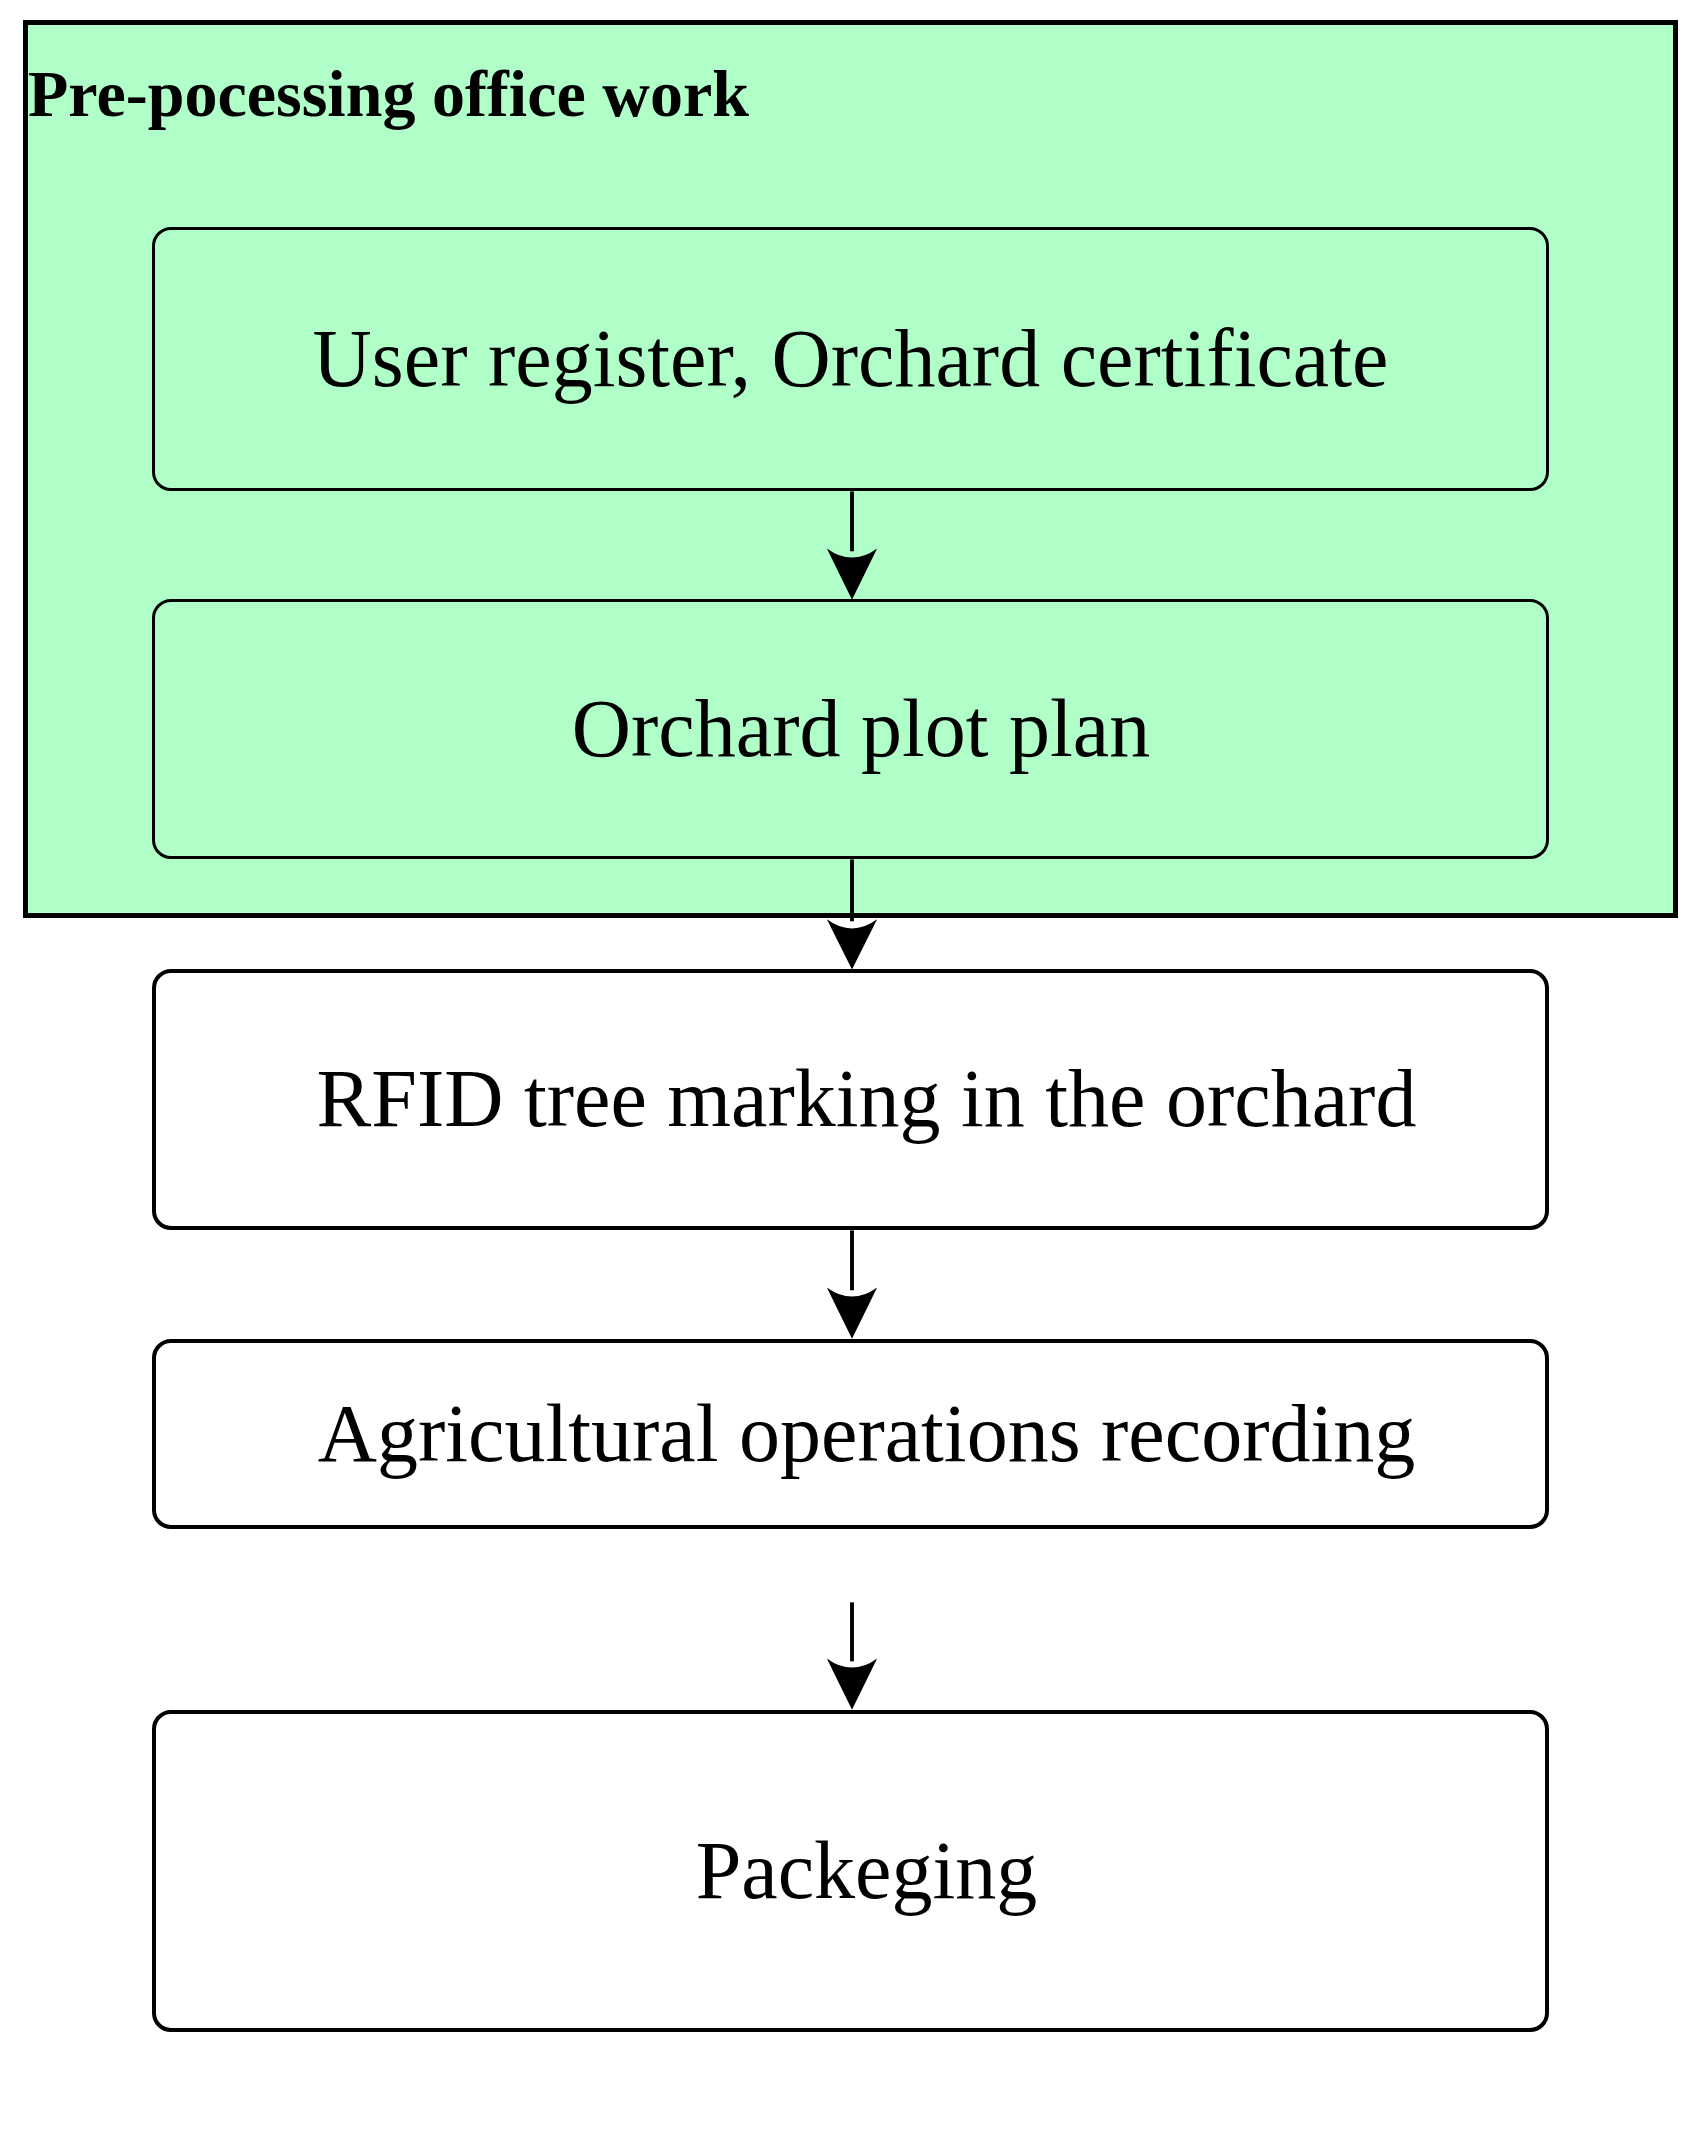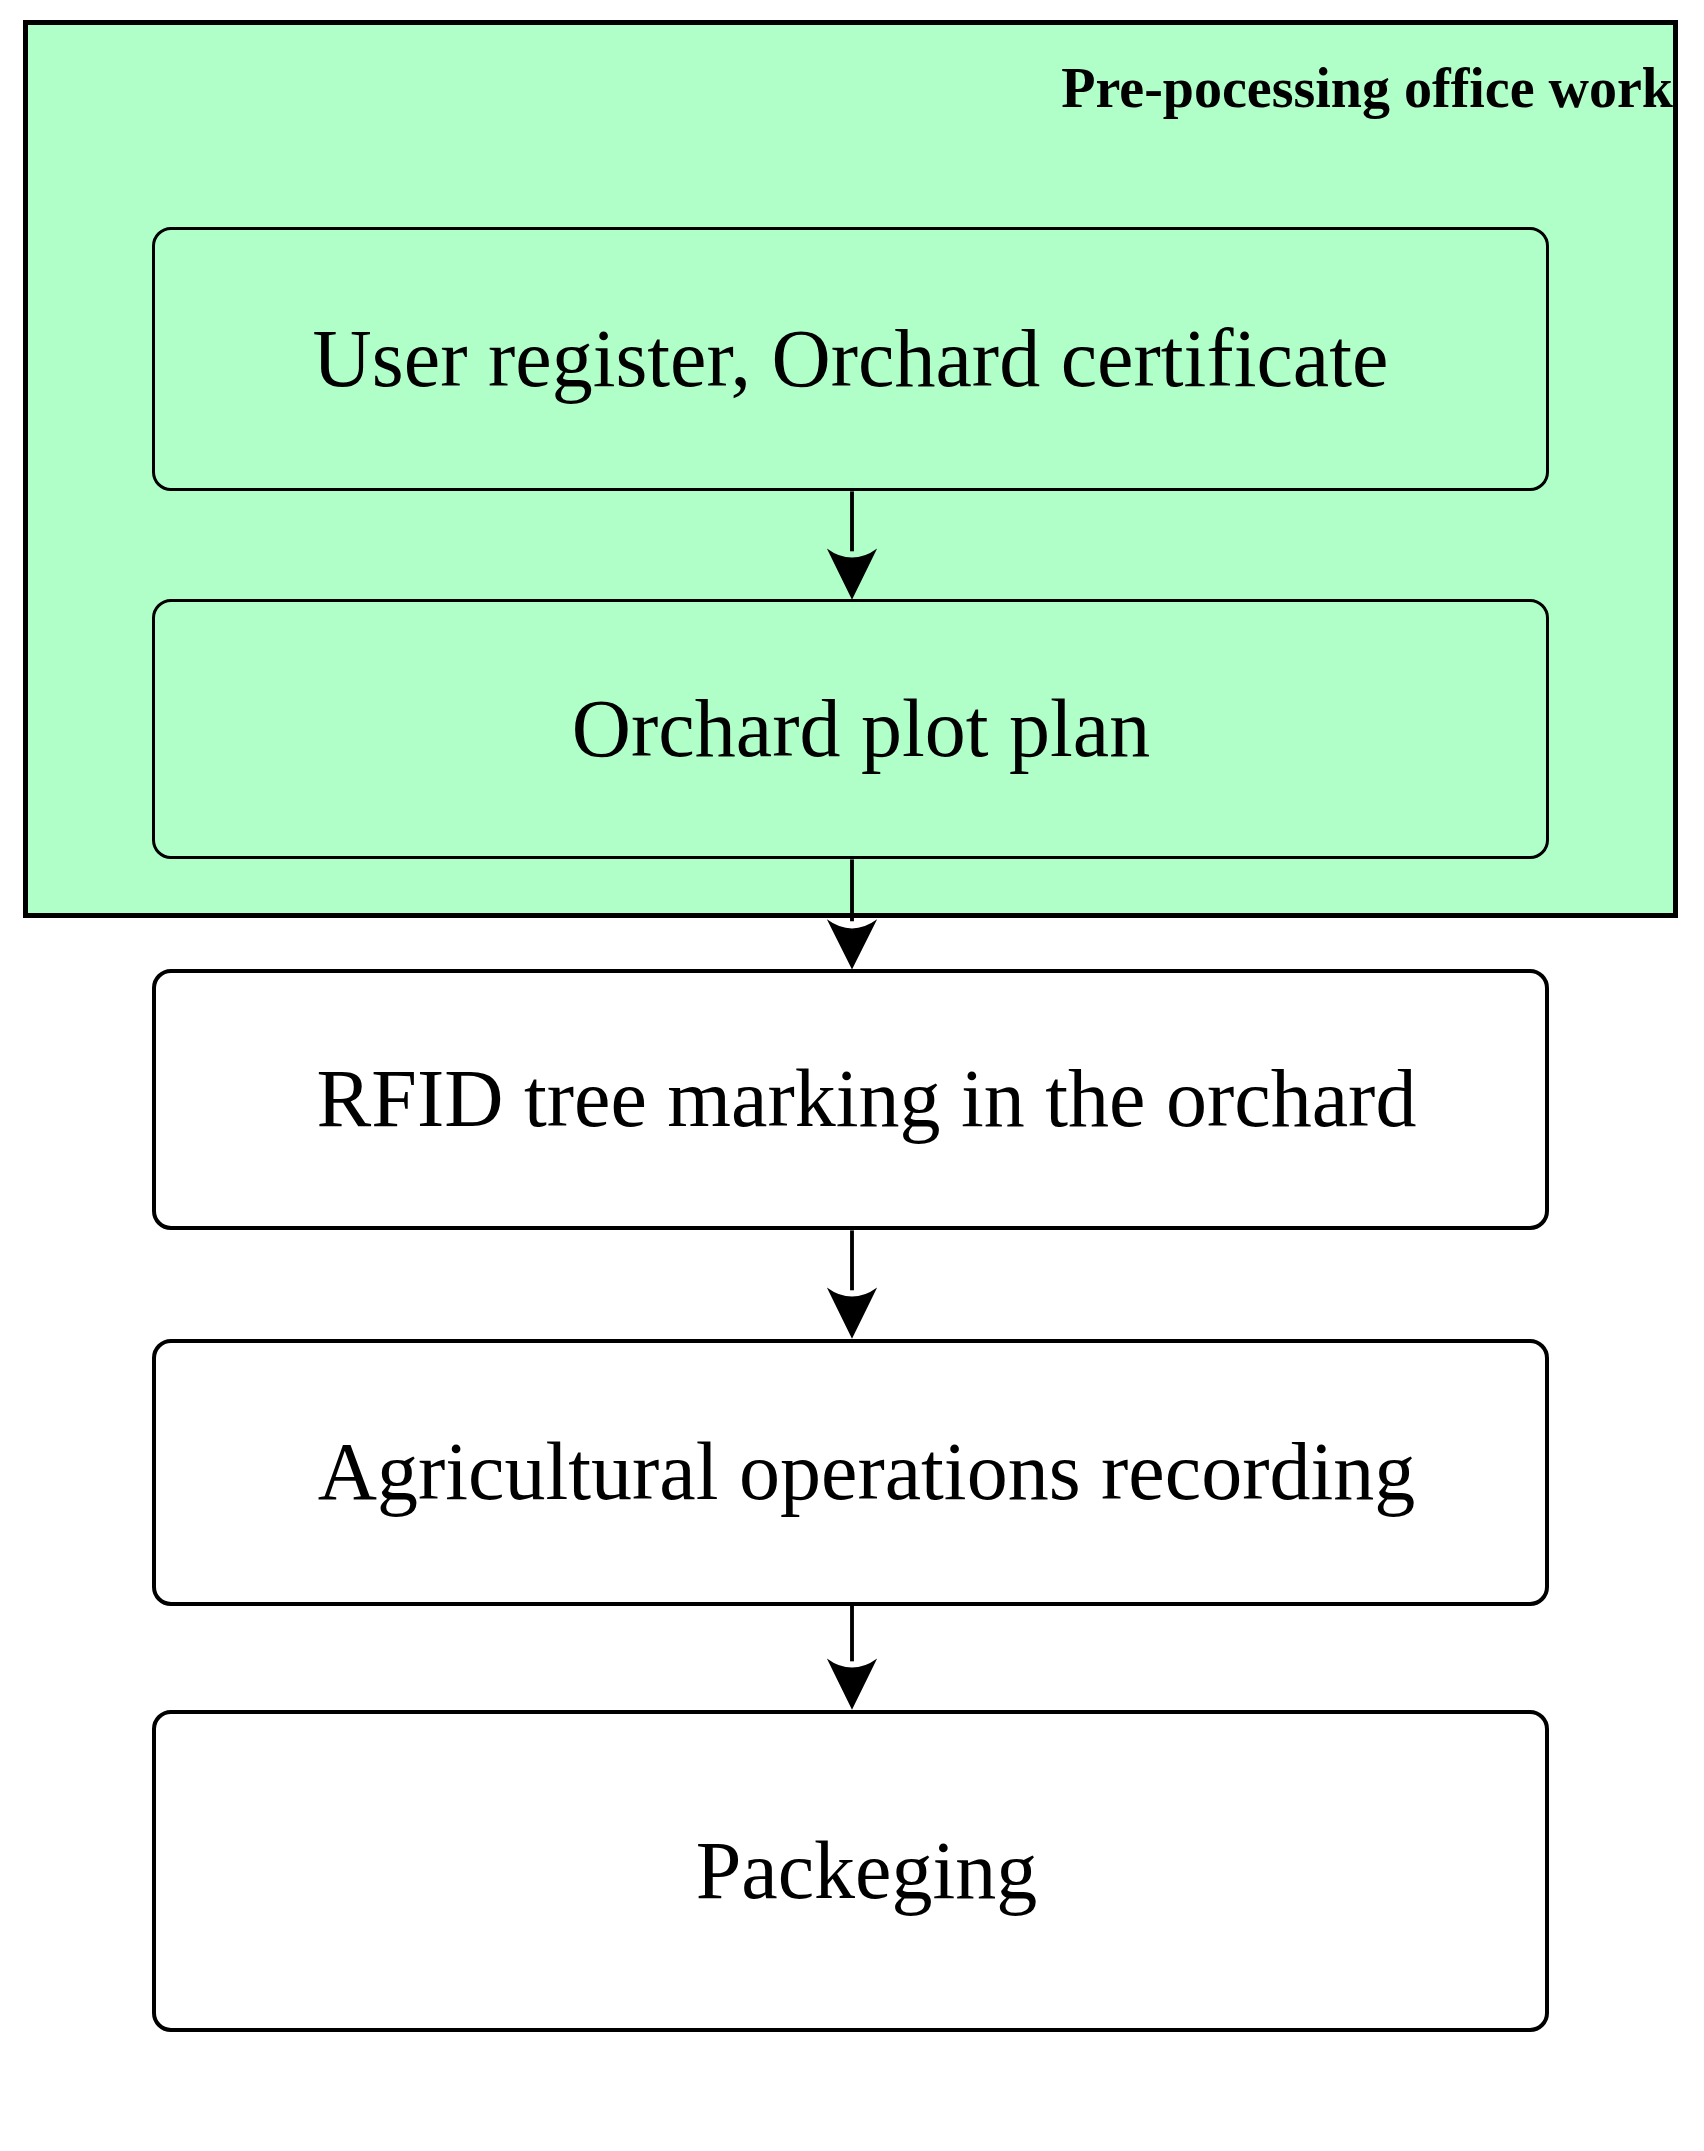--- a/index.html
+++ b/index.html
@@ -20,22 +20,22 @@
   .container{
     position:absolute;
     left:23px; top:20.4px;
     width:1655px; height:898px;
     background:var(--green);
     border:5.8px solid var(--border);
     box-sizing:border-box;
   }
   .container-title{
     margin-top:33px;
-    text-align:right;
-    font-size:56px;
+    text-align:left;
+    font-size:66px;
     font-weight:bold;
     line-height:1.1;
     letter-spacing:0px;
   }
   .node{
     position:absolute;
     left:152px;
     width:1397px;
     box-sizing:border-box;
     display:flex;
@@ -52,21 +52,21 @@
     border:3.9px solid var(--border);
   }
   .node.white{
     background:var(--white);
     border:4.9px solid var(--border);
     padding-left:32px;
   }
   .n1{top:227px; height:264px;}
   .n2{top:599px; height:260px;padding-left:21px;}
   .n3{top:969px;  height:261px;}
-  .n4{top:1339px; height:267px;}
+  .n4{top:1339px; height:190px;}
   .n5{top:1710px; height:322px;}
   .arrow{
     position:absolute;
     left:823px;
     width:58px;
     overflow:visible;
     z-index:5;
   }
   .a1{top:491px;  height:109px;}
   .a2{top:859px;  height:111px;}

